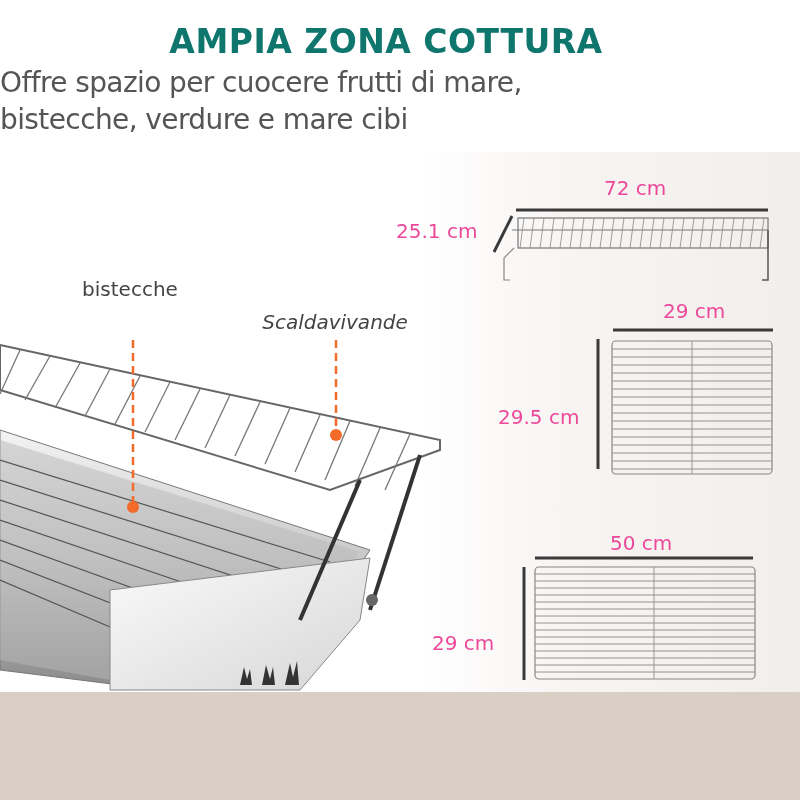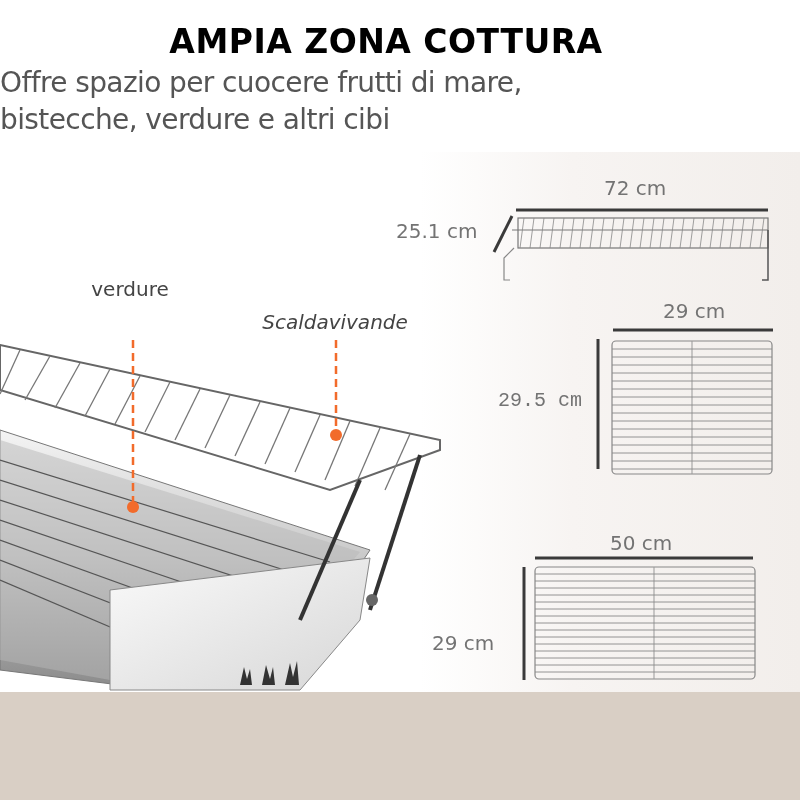--- a/index.html
+++ b/index.html
@@ -1,34 +1,34 @@
 <!DOCTYPE html>
 <html><head>
 <meta charset="utf-8">
 <style>
   html, body { margin:0; padding:0; }
   body { width:800px; height:800px; position:relative; overflow:hidden; background:#ffffff; font-family:"DejaVu Sans", sans-serif; color:#333; }
-  .title { position:absolute; top:22px; left:0; width:772px; text-align:center; font-family:"DejaVu Sans", sans-serif; font-weight:bold; font-size:33px; letter-spacing:0.5px; color:#000000; }
+  .title { position:absolute; top:22px; left:0; width:772px; text-align:center; font-family:"DejaVu Sans", sans-serif; font-weight:bold; font-size:33px; letter-spacing:0.5px; color:#0f766e; }
   .subtitle { position:absolute; top:64px; left:0; width:800px; text-align:left; font-family:"DejaVu Sans", sans-serif; font-weight:normal; font-size:28px; line-height:37px; color:#555; letter-spacing:-0.6px; }
   .right-panel { position:absolute; left:420px; top:152px; width:380px; height:540px; background:linear-gradient(90deg, #ffffff 0%, #f7f4f2 40%, #f2eeeb 100%); }
   .bottom-band { position:absolute; left:0; top:692px; width:800px; height:108px; background:#d9cfc5; }
-  .dim { position:absolute; font-size:20px; color:#737373; white-space:nowrap; }
+  .dim { position:absolute; font-size:20px; color:#ec4899; white-space:nowrap; }
   .callout { position:absolute; font-size:20px; color:#444; text-align:center; line-height:27px; }
   svg { position:absolute; }
 </style>
 </head>
 <body>
 
 <div class="right-panel"></div>
 <div class="bottom-band"></div>
 
 <div class="title">AMPIA ZONA COTTURA</div>
 <div class="subtitle">
   <div>Offre spazio per cuocere frutti di mare,</div>
-  <div>bistecche, verdure e altri cibi</div>
+  <div>bistecche, verdure e mare cibi</div>
 </div>
 
 <svg width="460" height="420" style="left:0;top:290px;" viewBox="0 0 460 420">
   <defs>
     <linearGradient id="steel" x1="0" y1="0" x2="0" y2="1">
       <stop offset="0" stop-color="#f4f4f4"></stop>
       <stop offset="0.5" stop-color="#c9c9c9"></stop>
       <stop offset="1" stop-color="#8c8c8c"></stop>
     </linearGradient>
     <linearGradient id="side" x1="0" y1="0" x2="1" y2="1">
@@ -75,21 +75,21 @@
     <line x1="380" y1="138" x2="355" y2="196"></line>
       <line x1="410" y1="144" x2="385" y2="200"></line>
   </g>
 
   <path d="M360,190 L300,330" stroke="#333" stroke-width="4" fill="none"></path>
   <path d="M420,165 L370,320" stroke="#333" stroke-width="4" fill="none"></path>
   <circle cx="372" cy="310" r="6" fill="#666"></circle>
 </svg>
 
 <div class="callout" style="left:60px;top:276px;width:140px;">
-  <div>verdure</div>
+  <div>bistecche</div>
 </div>
 <svg width="12" height="180" style="left:127px;top:340px;">
   <line x1="6" y1="0" x2="6" y2="164" stroke="#f26b2b" stroke-width="2.5" stroke-dasharray="8,5"></line>
   <circle cx="6" cy="167" r="6" fill="#f26b2b"></circle>
 </svg>
 
 <div class="callout" style="left:250px;top:309px;width:170px;font-style:italic;">Scaldavivande</div>
 <svg width="12" height="110" style="left:330px;top:340px;">
   <line x1="6" y1="0" x2="6" y2="90" stroke="#f26b2b" stroke-width="2.5" stroke-dasharray="8,5"></line>
   <circle cx="6" cy="95" r="6" fill="#f26b2b"></circle>
@@ -127,21 +127,21 @@
     <line x1="244" y1="18" x2="240" y2="48"></line>
       <line x1="254" y1="18" x2="250" y2="48"></line>
       <line x1="264" y1="18" x2="260" y2="48"></line>
     <line x1="274" y1="18" x2="270" y2="48"></line>
   </g>
   <path d="M24,48 L14,58 L14,80 L20,80" fill="none" stroke="#888" stroke-width="1.2"></path>
   <path d="M278,30 L278,80 L272,80" fill="none" stroke="#555" stroke-width="1.5"></path>
 </svg>
 
 <div class="dim" style="left:663px;top:299px;">29 cm</div>
-<div class="dim" style="left:498px;top:389px;font-family:Liberation Mono, monospace;">29.5 cm</div>
+<div class="dim" style="left:498px;top:405px;">29.5 cm</div>
 <svg width="200" height="150" style="left:590px;top:325px;">
   <line x1="23" y1="5" x2="183" y2="5" stroke="#3a3a3a" stroke-width="3"></line>
   <line x1="8" y1="14" x2="8" y2="144" stroke="#3a3a3a" stroke-width="3"></line>
   <rect x="22" y="16" width="160" height="133" rx="4" fill="none" stroke="#888" stroke-width="1.2"></rect>
   <line x1="102" y1="16" x2="102" y2="149" stroke="#999" stroke-width="1"></line>
   <g stroke="#888" stroke-width="0.9">
     <line x1="22" y1="24" x2="182" y2="24"></line>
       <line x1="22" y1="32" x2="182" y2="32"></line>
       <line x1="22" y1="40" x2="182" y2="40"></line>
     <line x1="22" y1="48" x2="182" y2="48"></line>

